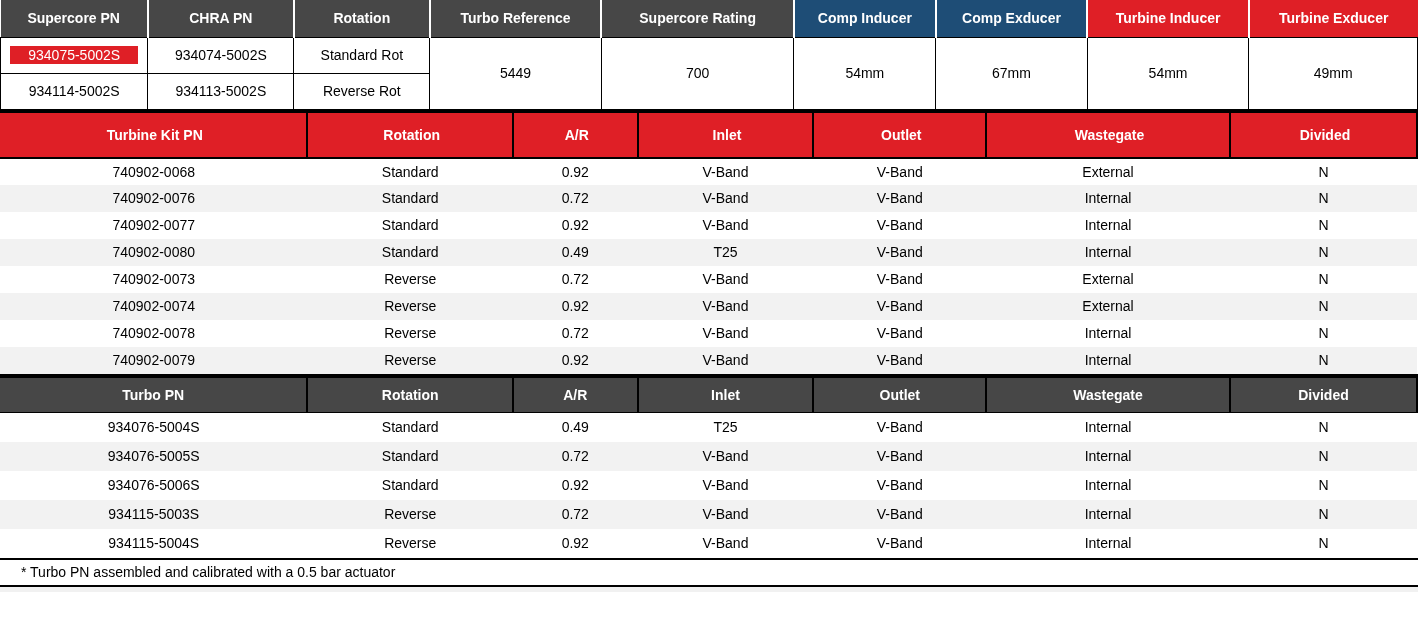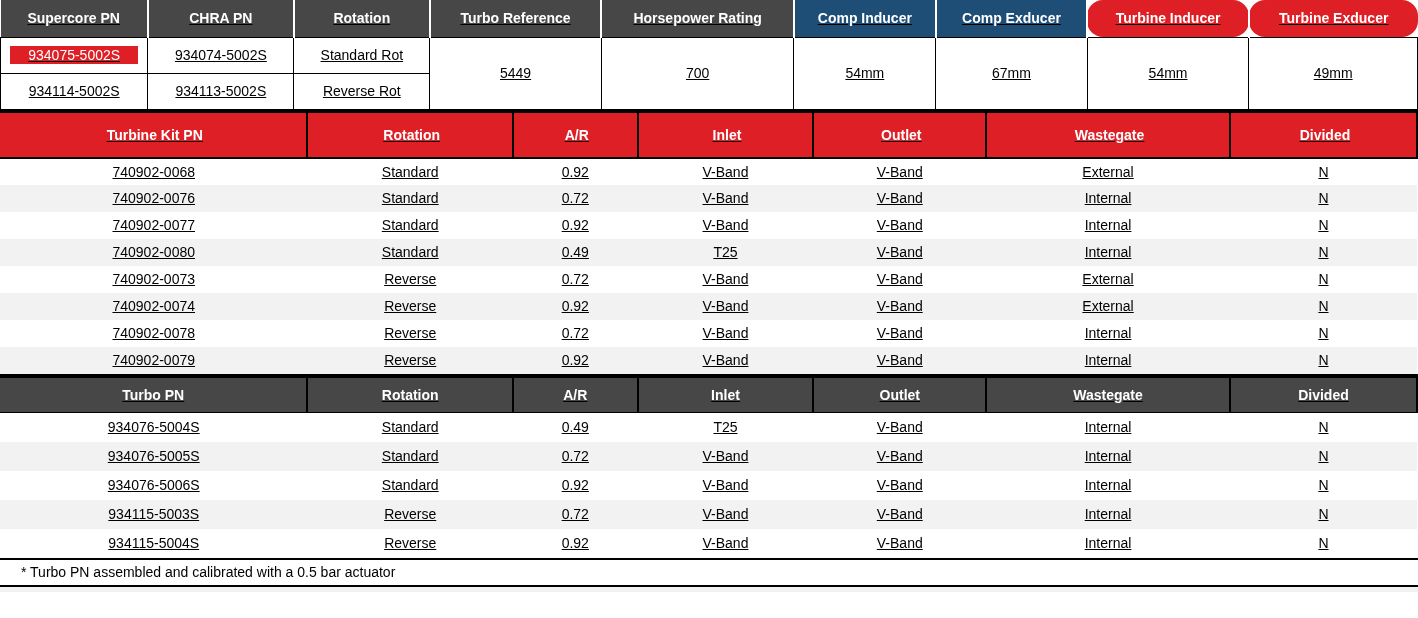--- a/index.html
+++ b/index.html
@@ -11,31 +11,31 @@
   }
   *{box-sizing:border-box;}
   html,body{margin:0;padding:0;}
   body{
     width:1418px;height:618px;
     background:#fff;
     font-family:"Liberation Sans","DejaVu Sans",sans-serif;
     font-size:14px;color:#000;
   }
   .page{width:1418px;height:618px;overflow:hidden;background:#fff;}
-  table{border-collapse:collapse;width:100%;table-layout:fixed;text-decoration:underline;}
+  table{border-collapse:collapse;width:100%;table-layout:fixed;}
   th,td{text-align:center;vertical-align:middle;padding:0 4px;overflow:hidden;white-space:nowrap;}
 
   
   .t1 thead th{
     background:var(--header-dark);color:#fff;font-weight:bold;
     height:37px;border-left:2px solid #fff;border-bottom:1px solid #000;
   }
   .t1 thead th:first-child{border-left:none;}
   .t1 thead th.th-blue{background:var(--header-blue);margin-top:20px;}
-  .t1 thead th.th-red{background:var(--accent-red);border-radius:16px;}
+  .t1 thead th.th-red{background:var(--accent-red);}
   .t1 td{border:1px solid #000;height:36px;background:#fff;}
   .hl{background:var(--accent-red);color:#fff;padding:1px 18px;}
 
   
   .divider3{height:3px;background:#000;}
   .divider4{height:4px;background:#000;}
 
   
   .t2 thead th{
     background:var(--accent-red);color:#fff;font-weight:bold;
@@ -80,21 +80,21 @@
       <col style="width:10.7%">
         <col style="width:11.4%">
         <col style="width:11.9%">
     </colgroup>
     <thead>
       <tr>
         <th>Supercore PN</th>
         <th>CHRA PN</th>
         <th>Rotation</th>
         <th>Turbo Reference</th>
-        <th>Horsepower Rating</th>
+        <th>Supercore Rating</th>
         <th class="th-blue">Comp Inducer</th>
         <th class="th-blue">Comp Exducer</th>
         <th class="th-red">Turbine Inducer</th>
         <th class="th-red">Turbine Exducer</th>
       </tr>
     </thead>
     <tbody>
       <tr>
         <td><span class="hl">934075-5002S</span></td>
         <td>934074-5002S</td>

